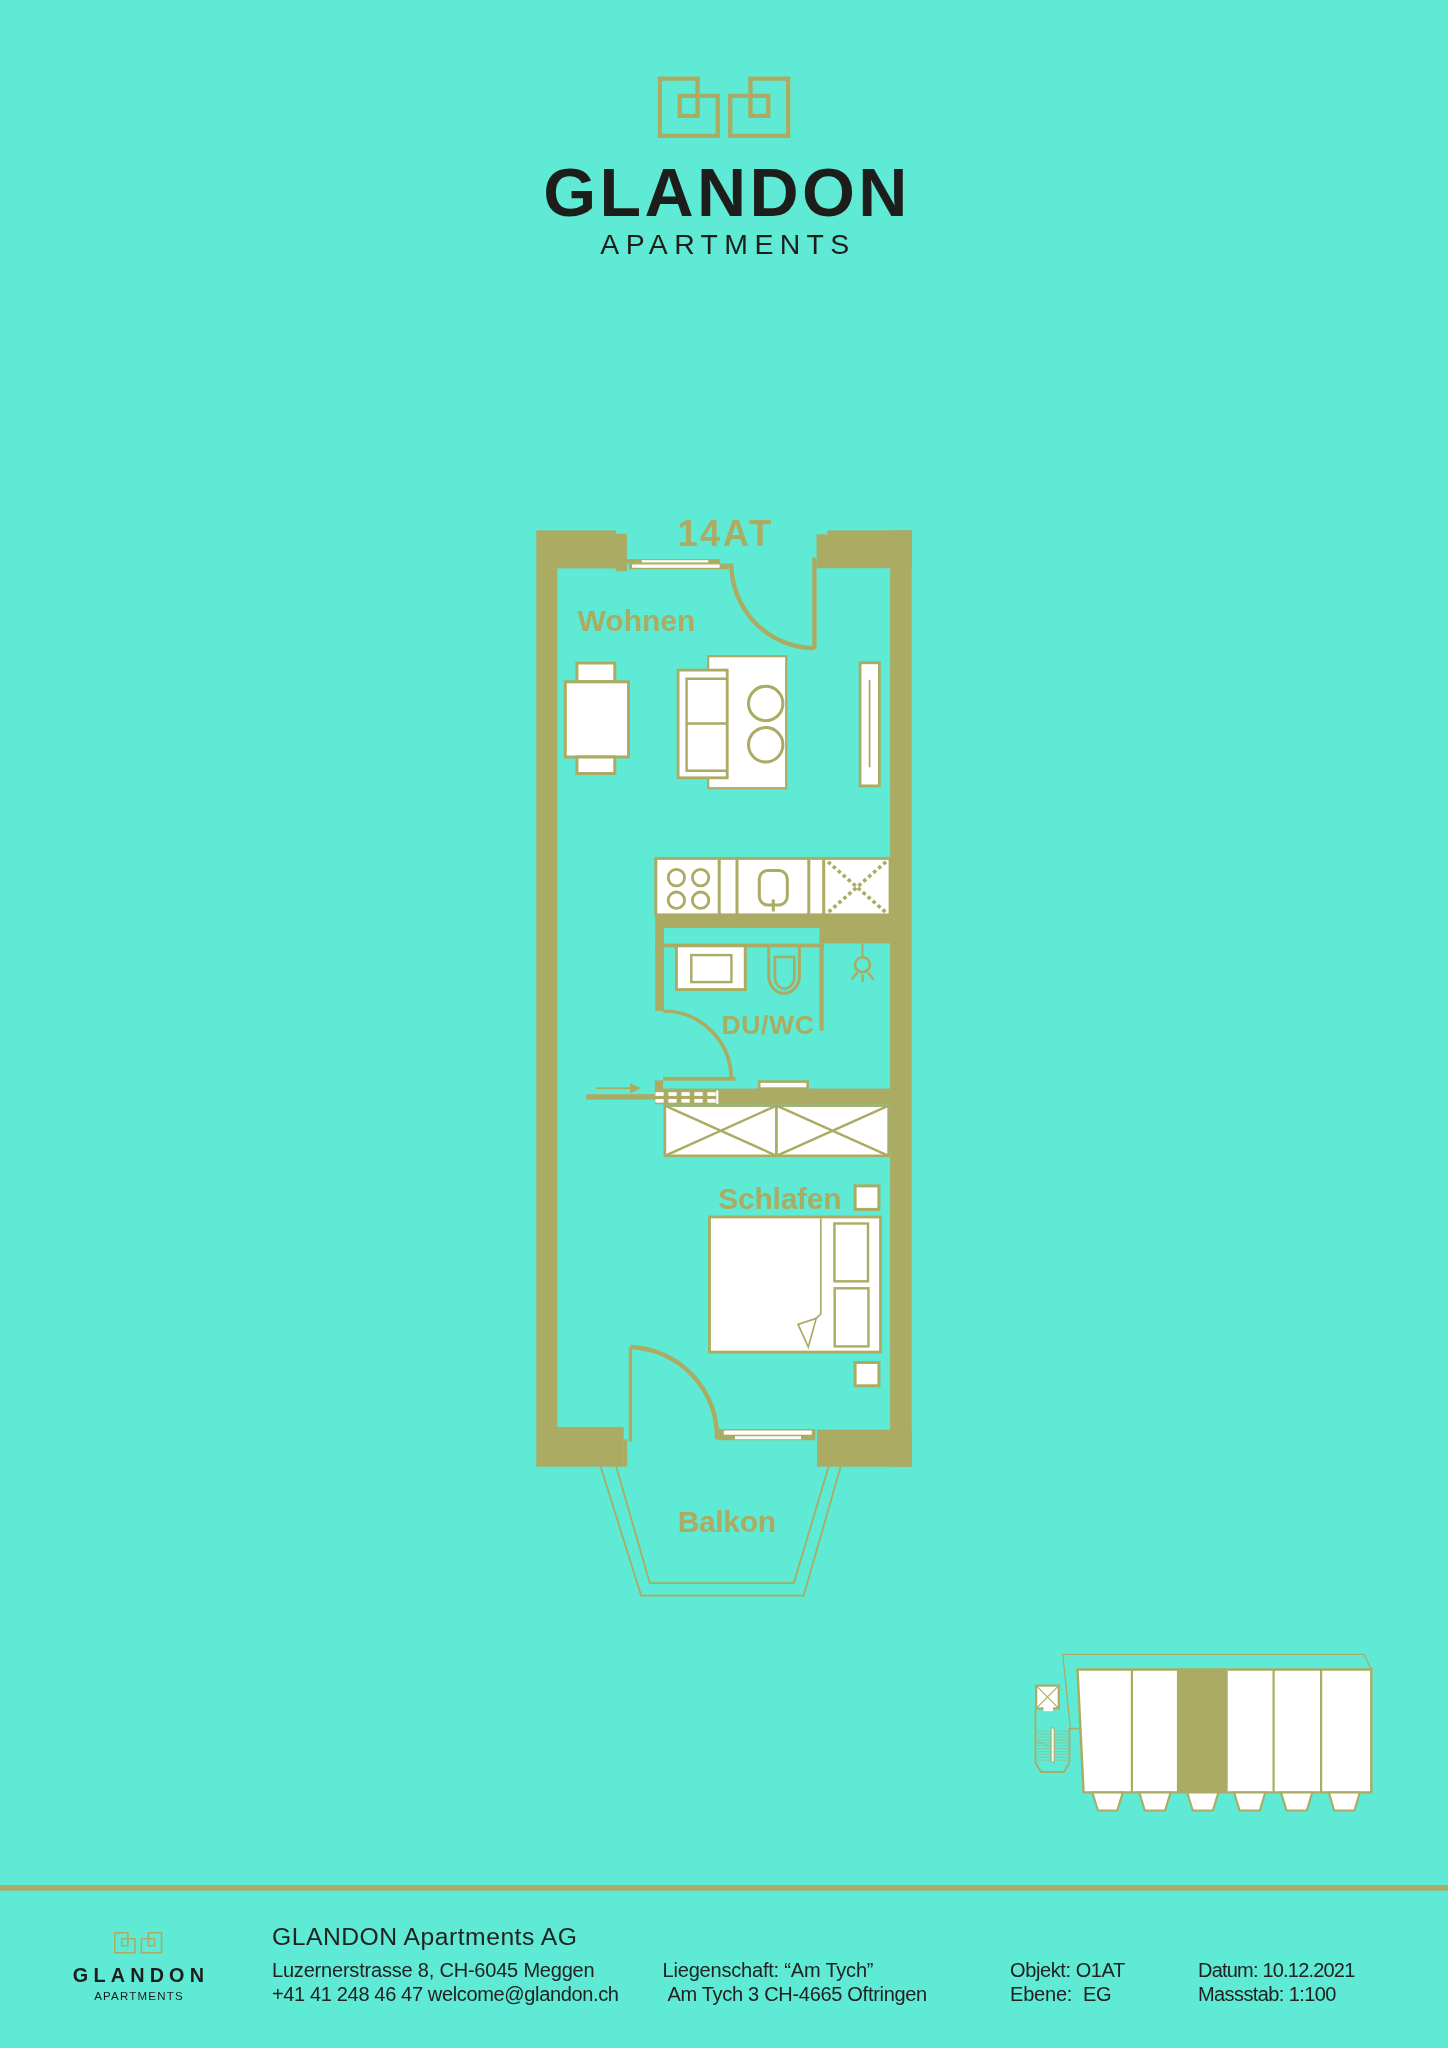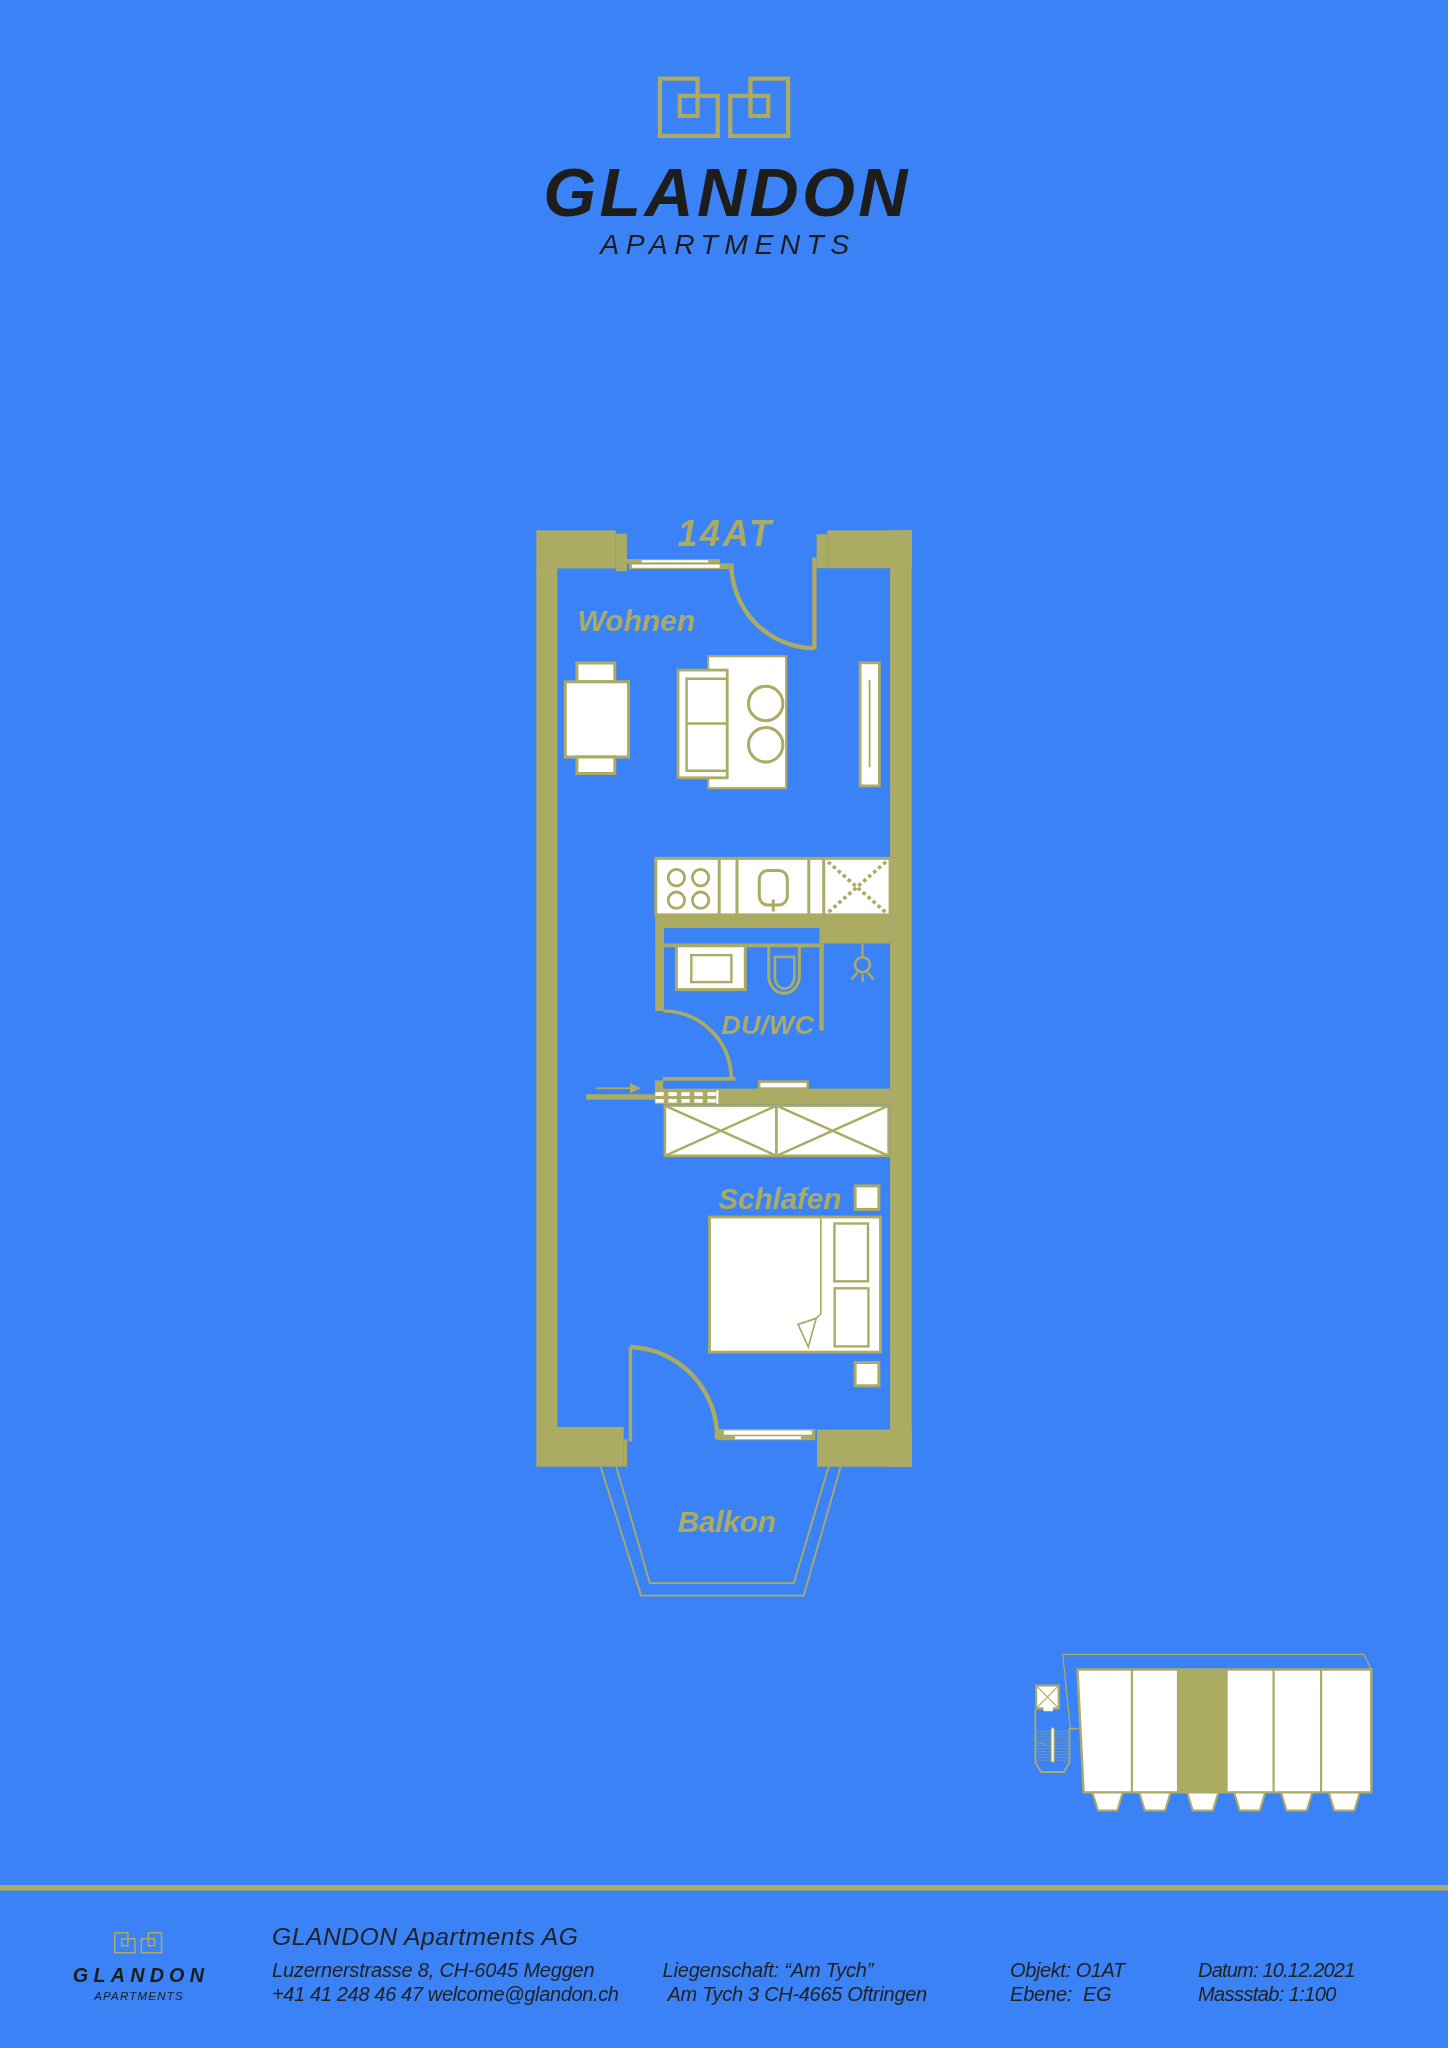--- a/index.html
+++ b/index.html
@@ -1,16 +1,16 @@
 <!DOCTYPE html>
 <html><head>
 <meta charset="utf-8">
 <style>
   html,body{margin:0;padding:0;background:#ffffff;}
-  #page{position:relative;width:1448px;height:2048px;background:#3b82f6;overflow:hidden;font-style:italic;}
+  #page{position:relative;width:1448px;height:2048px;background:#5eead4;overflow:hidden;}
   svg{position:absolute;left:0;top:0;}
   text{font-family:"Liberation Sans", sans-serif;}
 </style>
 </head>
 <body>
 <div id="page">
 <svg width="1448" height="2048" viewBox="0 0 1448 2048">
 <defs></defs>
 
 <g transform="translate(657.7,76.4)" fill="none" stroke="#abab63" stroke-width="4.3">

